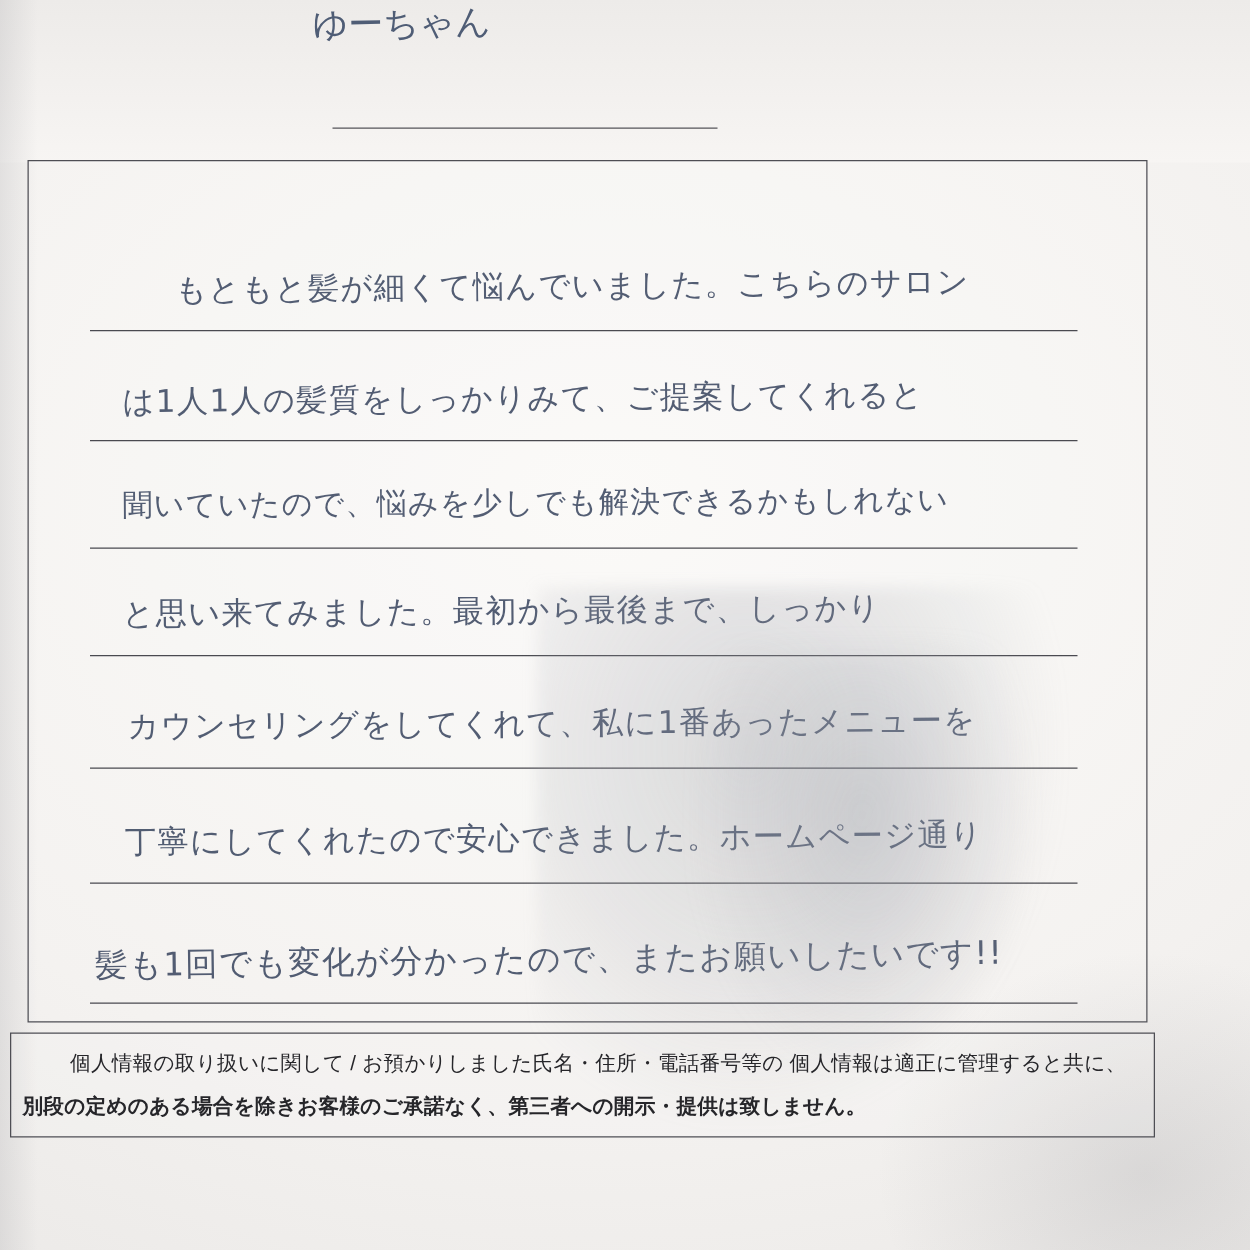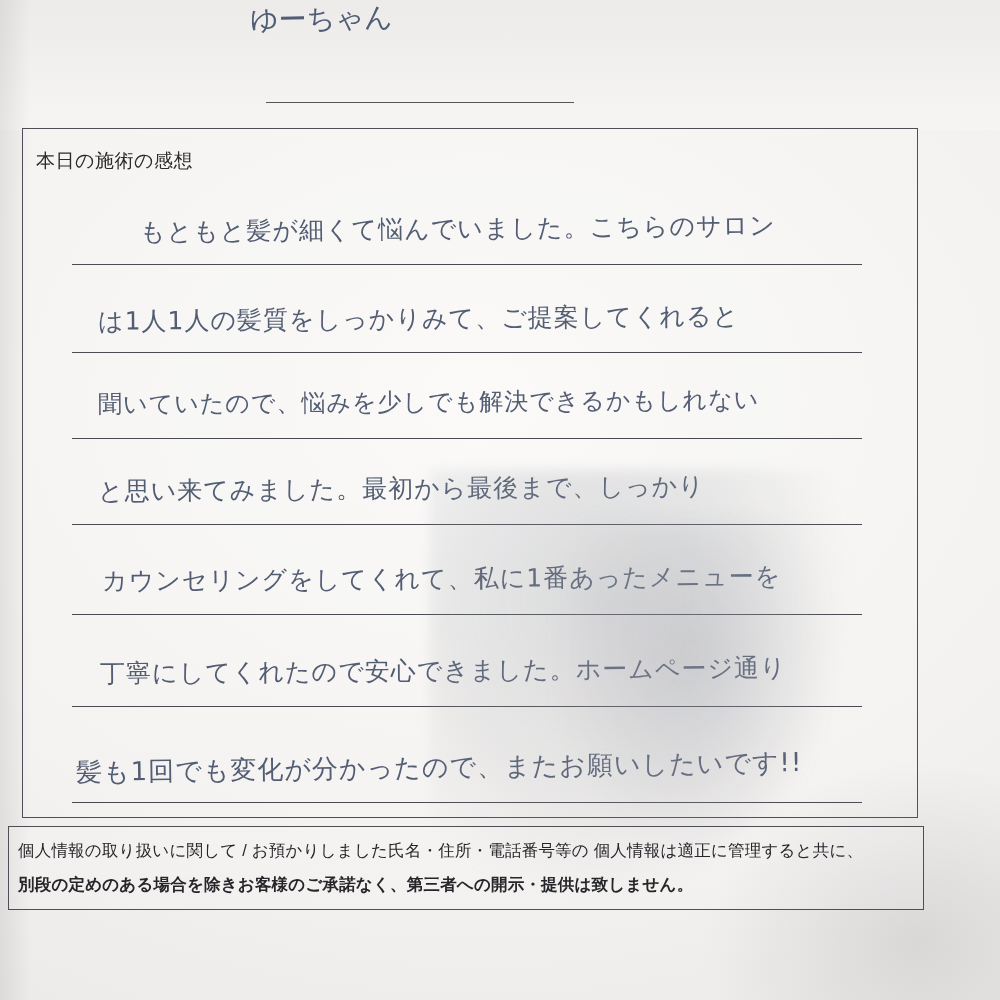--- a/index.html
+++ b/index.html
@@ -138,38 +138,37 @@
     background: rgba(255,255,255,0.12);
   }
   .privacy-line1, .privacy-line2 {
     position: absolute;
     left: 18px;
     font-size: 16.5px;
     color: #26262a;
     letter-spacing: 0.2px;
     white-space: nowrap;
   }
-  .privacy-line1 { top: 840px; }
+  .privacy-line1 { top: 840px; margin-left: 38px; }
   .privacy-line2 { top: 874px; font-weight: bold; }
 </style>
 </head>
 <body>
 
 <div id="photo">
 
   <div class="light-top"></div>
   <div class="left-edge"></div>
 
   <div class="name-row">
     <div class="name-line"></div>
   </div>
   <div class="name-value">ゆーちゃん</div>
 
   <div class="main-box"></div>
-  <div class="main-box-title">本日の施術の感想</div>
 
   <div class="rule" style="top:264px;"></div>
   <div class="rule" style="top:352px;"></div>
   <div class="rule" style="top:438px;"></div>
   <div class="rule" style="top:524px;"></div>
   <div class="rule" style="top:614px;"></div>
   <div class="rule" style="top:706px;"></div>
   <div class="rule" style="top:802px;"></div>
 
   <div class="hand" style="left:140px; top:212px; font-size:25px; transform:rotate(-0.6deg);">もともと髪が細くて悩んでいました。こちらのサロン</div>

